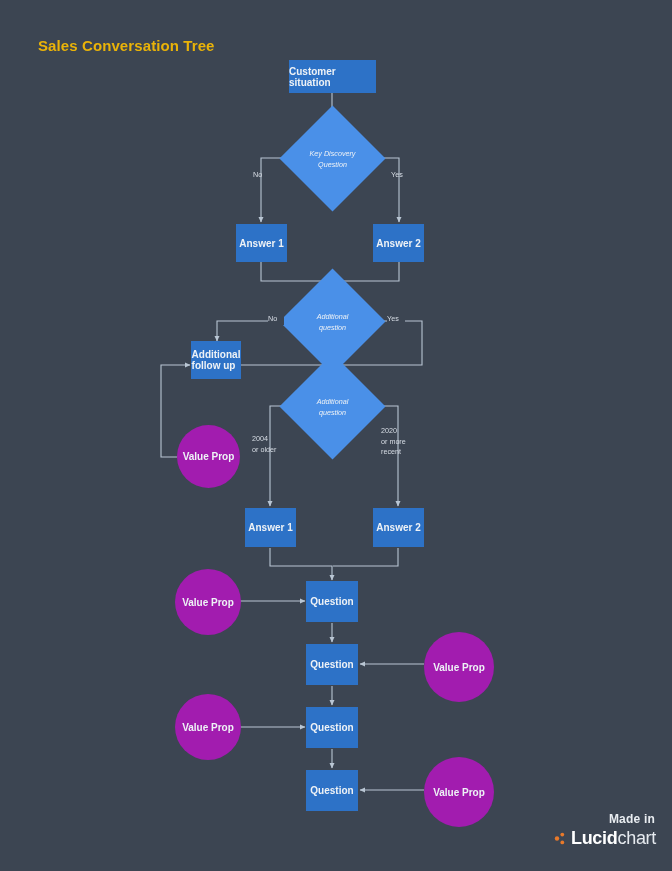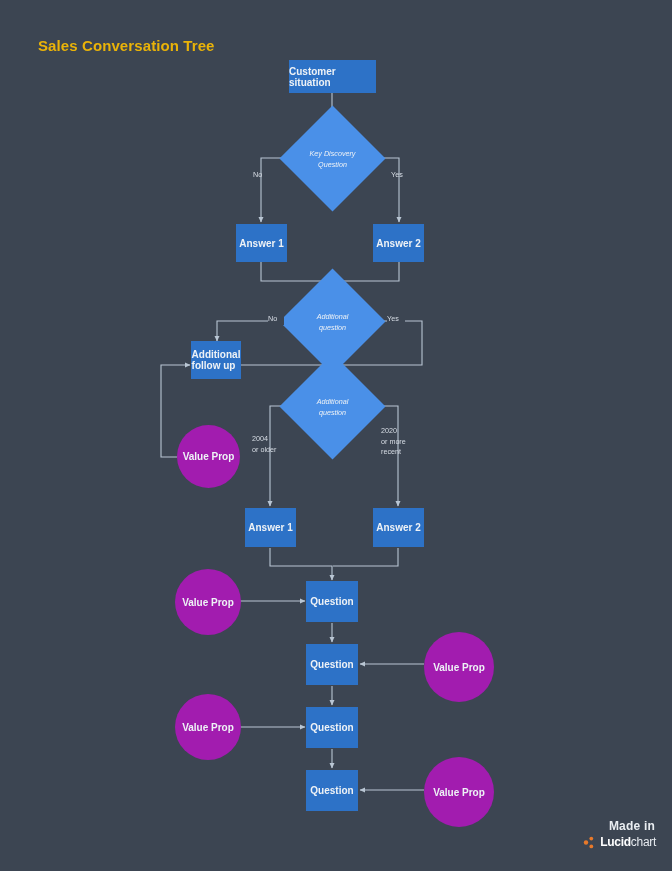--- a/index.html
+++ b/index.html
@@ -94,21 +94,21 @@
   .wm-brand {
     display: flex;
     align-items: center;
     justify-content: flex-end;
     gap: 4px;
   }
   .wm-logo {
     display: block;
   }
   .wm-text {
-    font-size: 12px;
+    font-size: 18px;
     color: #ffffff;
     letter-spacing: -0.3px;
   }
   .wm-text b { font-weight: bold; }
   .wm-text span { font-weight: normal; color: #e6eaef; }
 </style>
 </head>
 <body>
 
 <svg id="canvas" viewBox="0 0 672 871" xmlns="http://www.w3.org/2000/svg">

